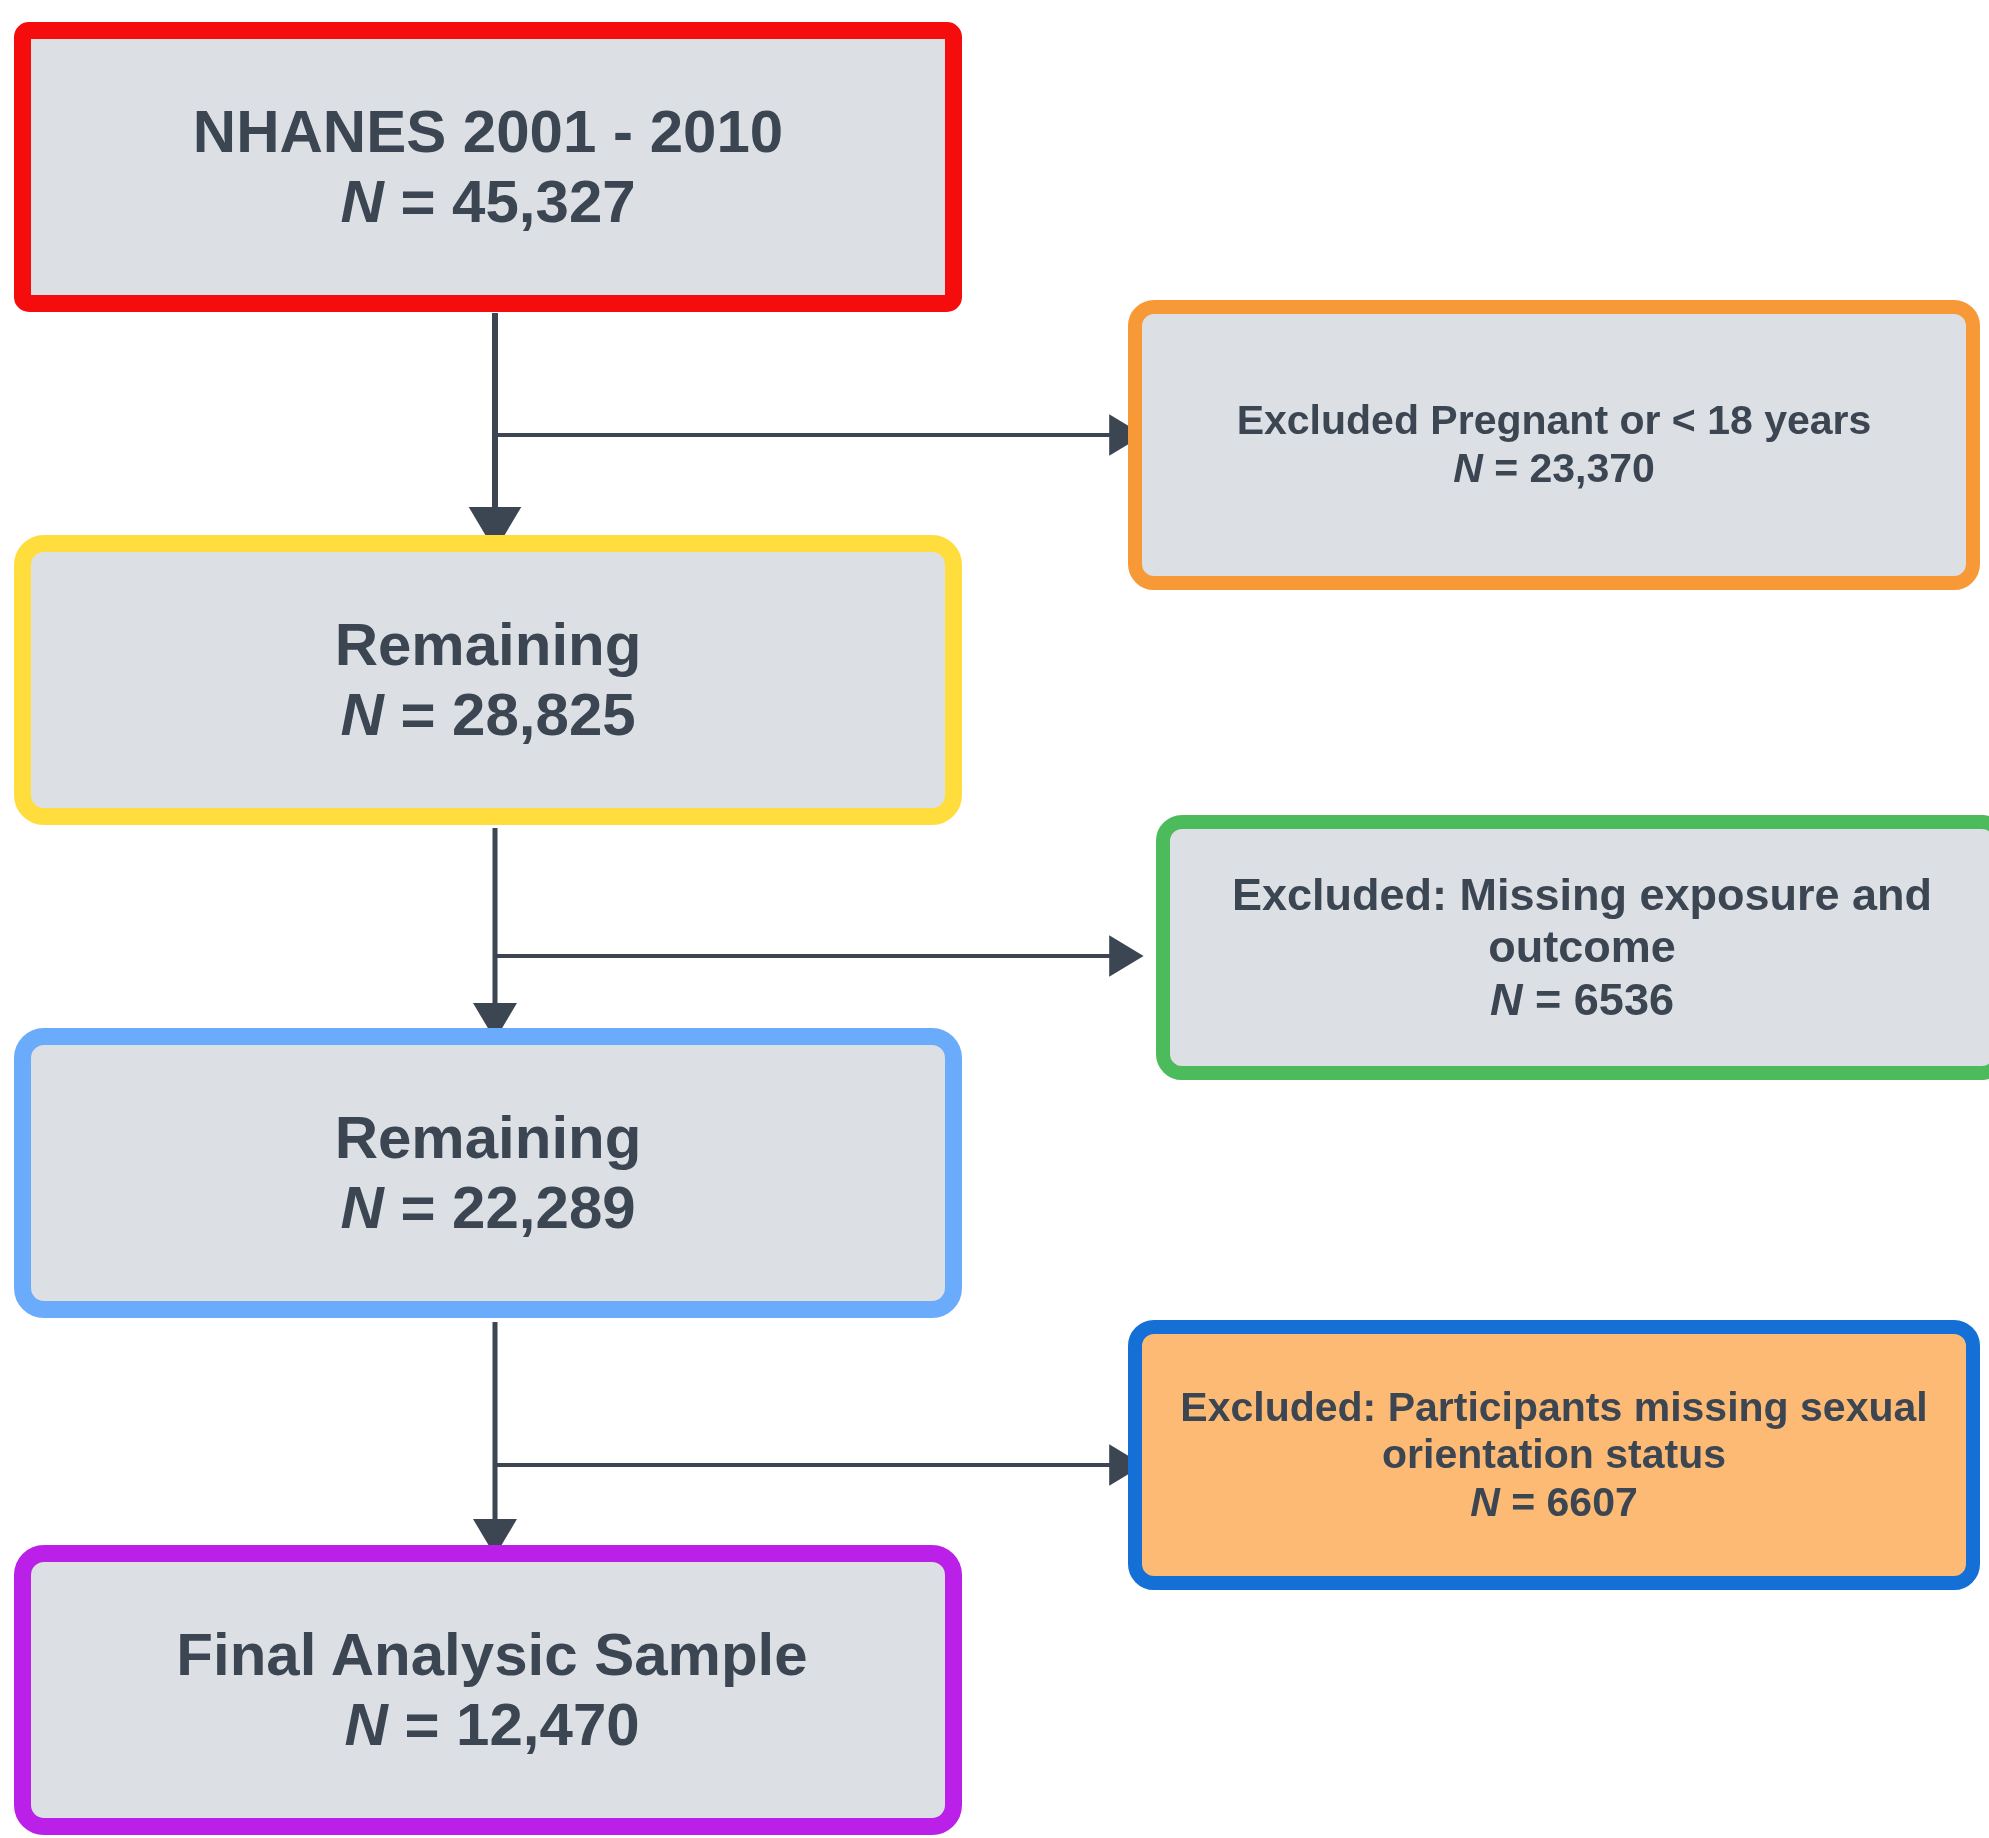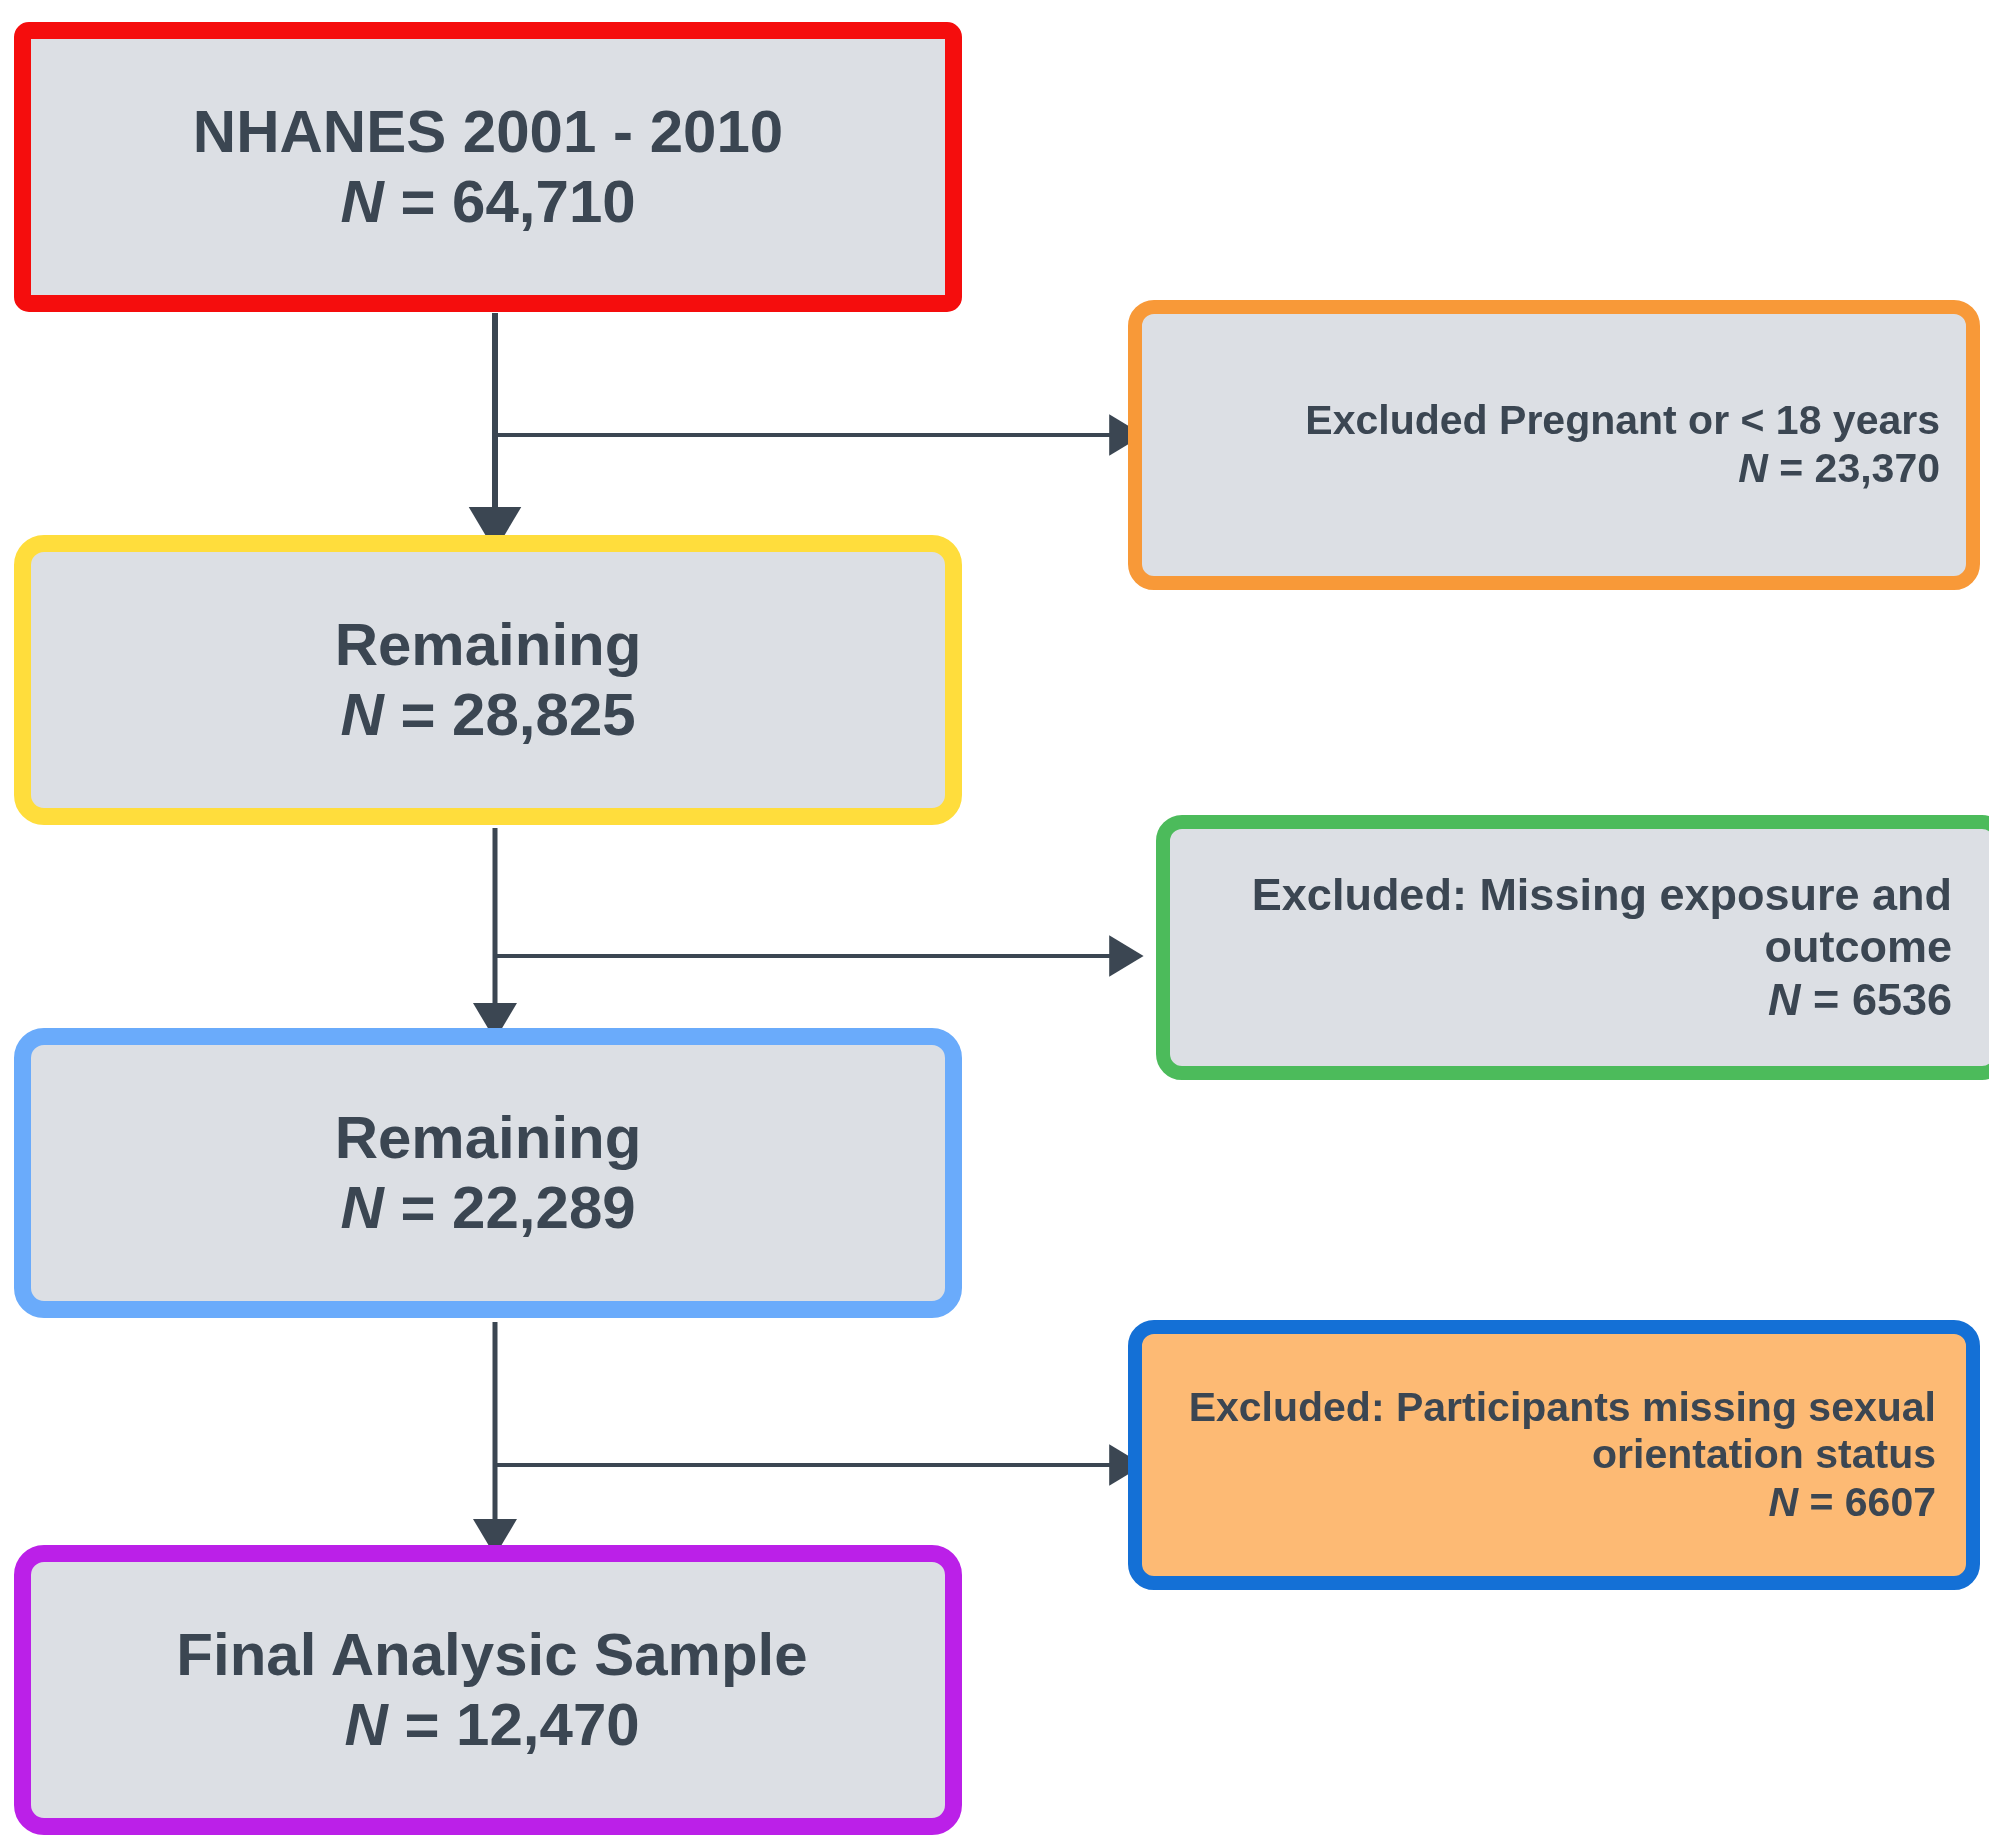--- a/index.html
+++ b/index.html
@@ -68,21 +68,20 @@
     width: 948px;
     border-width: 17px;
     border-radius: 30px;
   }
   
   .node.excl {
     left: 1128px;
     width: 852px;
     border-width: 14px;
     border-radius: 26px;
-    text-align: right;
   }
 
   
   #node-source     { top: 22px;   height: 290px; border-color: #f50d0d; }
   #node-excluded-1 { top: 300px;  height: 290px; border-color: #f89938; }
   #node-remaining-1{ top: 535px;  height: 290px; border-color: #ffdd3c; }
   #node-excluded-2 { top: 815px;  height: 265px; border-color: #4cbb5b; }
   #node-remaining-2{ top: 1028px; height: 290px; border-color: #6aabfb; }
   #node-excluded-3 { top: 1320px; height: 270px; border-color: #1470d6; }
   #node-final      { top: 1545px; height: 290px; border-color: #bb20e8; padding-left: 8px; }
@@ -128,21 +127,21 @@
     <g>
       <path d="M 495,1322 L 495,1530" fill="none" stroke="#3b4652" stroke-width="5" marker-end="url(#arrow-lg)"></path>
     </g>
     <g>
       <path d="M 495,1465 L 1118,1465" fill="none" stroke="#3b4652" stroke-width="4" marker-end="url(#arrow-sm)"></path>
     </g>
   </svg>
 
   <div class="node main" id="node-source" style="border-color: rgb(245, 13, 13); background: rgb(220, 223, 228); color: rgb(59, 70, 82);">
     <span class="line">NHANES 2001 - 2010</span>
-    <span class="line"><em class="n-label">N</em><span> = 64,710</span></span>
+    <span class="line"><em class="n-label">N</em><span> = 45,327</span></span>
   </div>
 
   <div class="node excl" id="node-excluded-1" style="border-color: rgb(248, 153, 56); background: rgb(220, 223, 228); color: rgb(59, 70, 82);">
     <span class="line wrap">Excluded Pregnant or &lt; 18 years</span>
     <span class="line"><em class="n-label">N</em><span> = 23,370</span></span>
   </div>
 
   <div class="node main" id="node-remaining-1" style="border-color: rgb(255, 221, 60); background: rgb(220, 223, 228); color: rgb(59, 70, 82);">
     <span class="line">Remaining</span>
     <span class="line"><em class="n-label">N</em><span> = 28,825</span></span>

